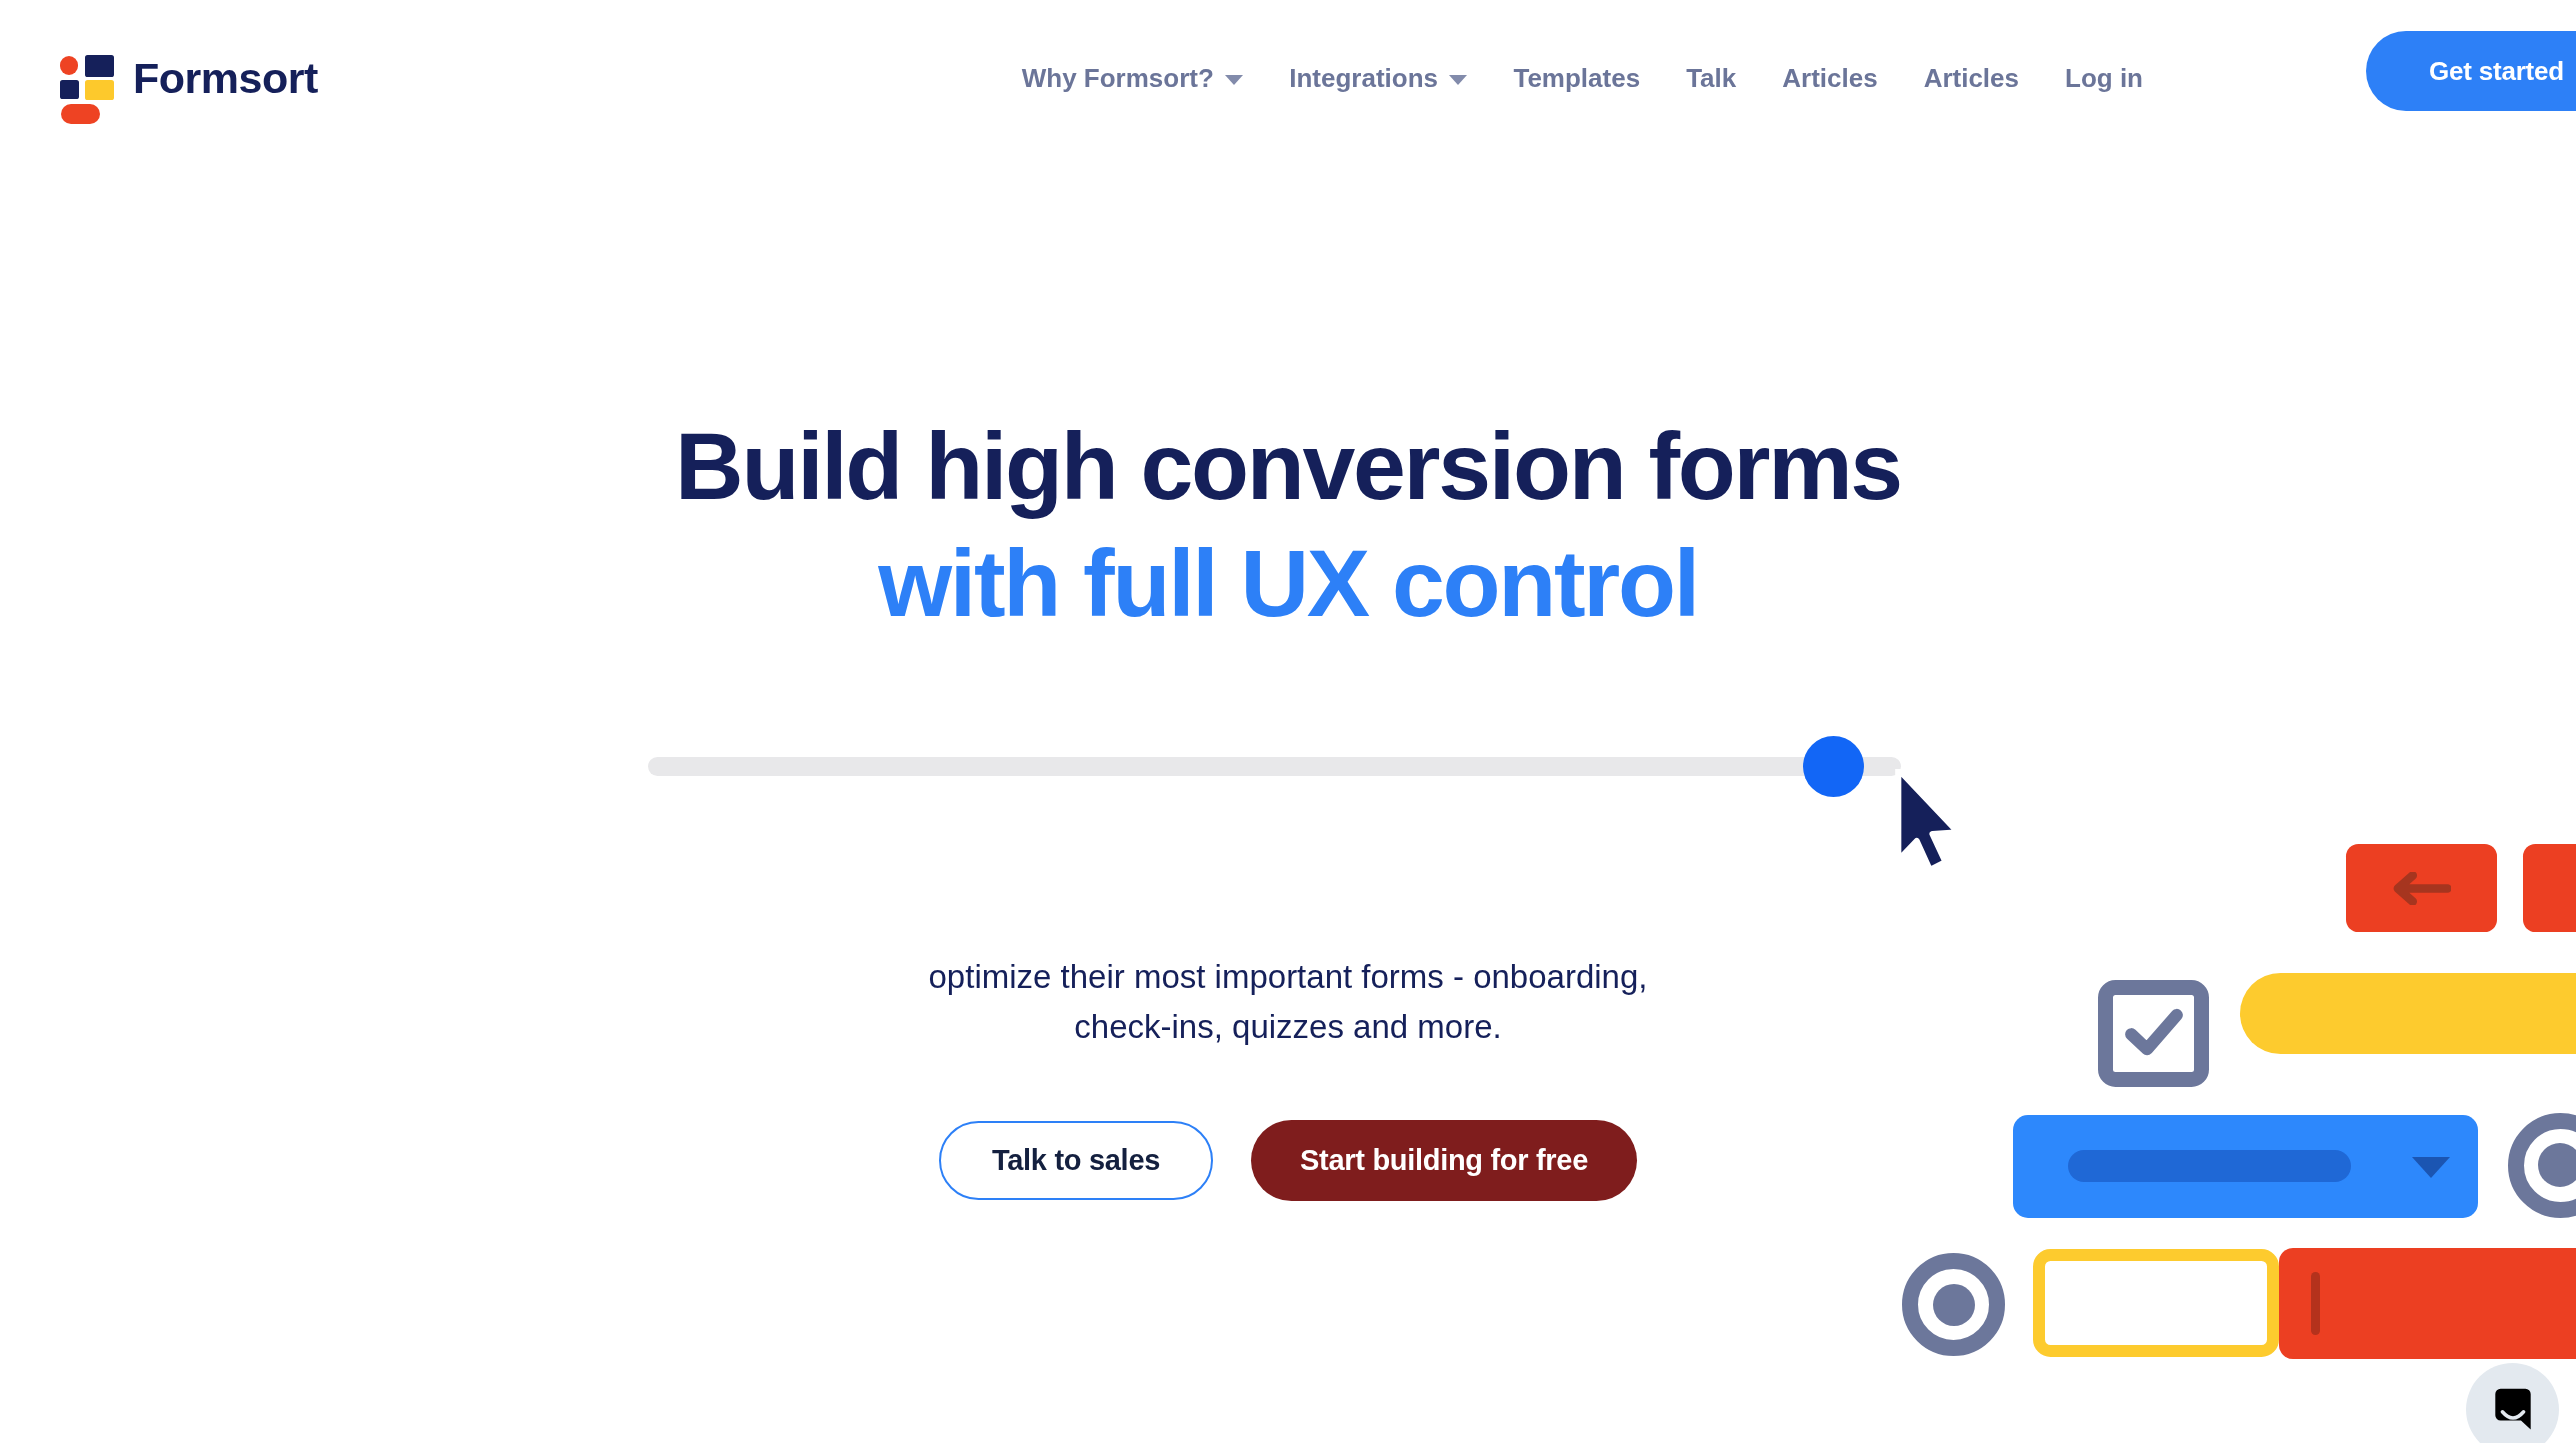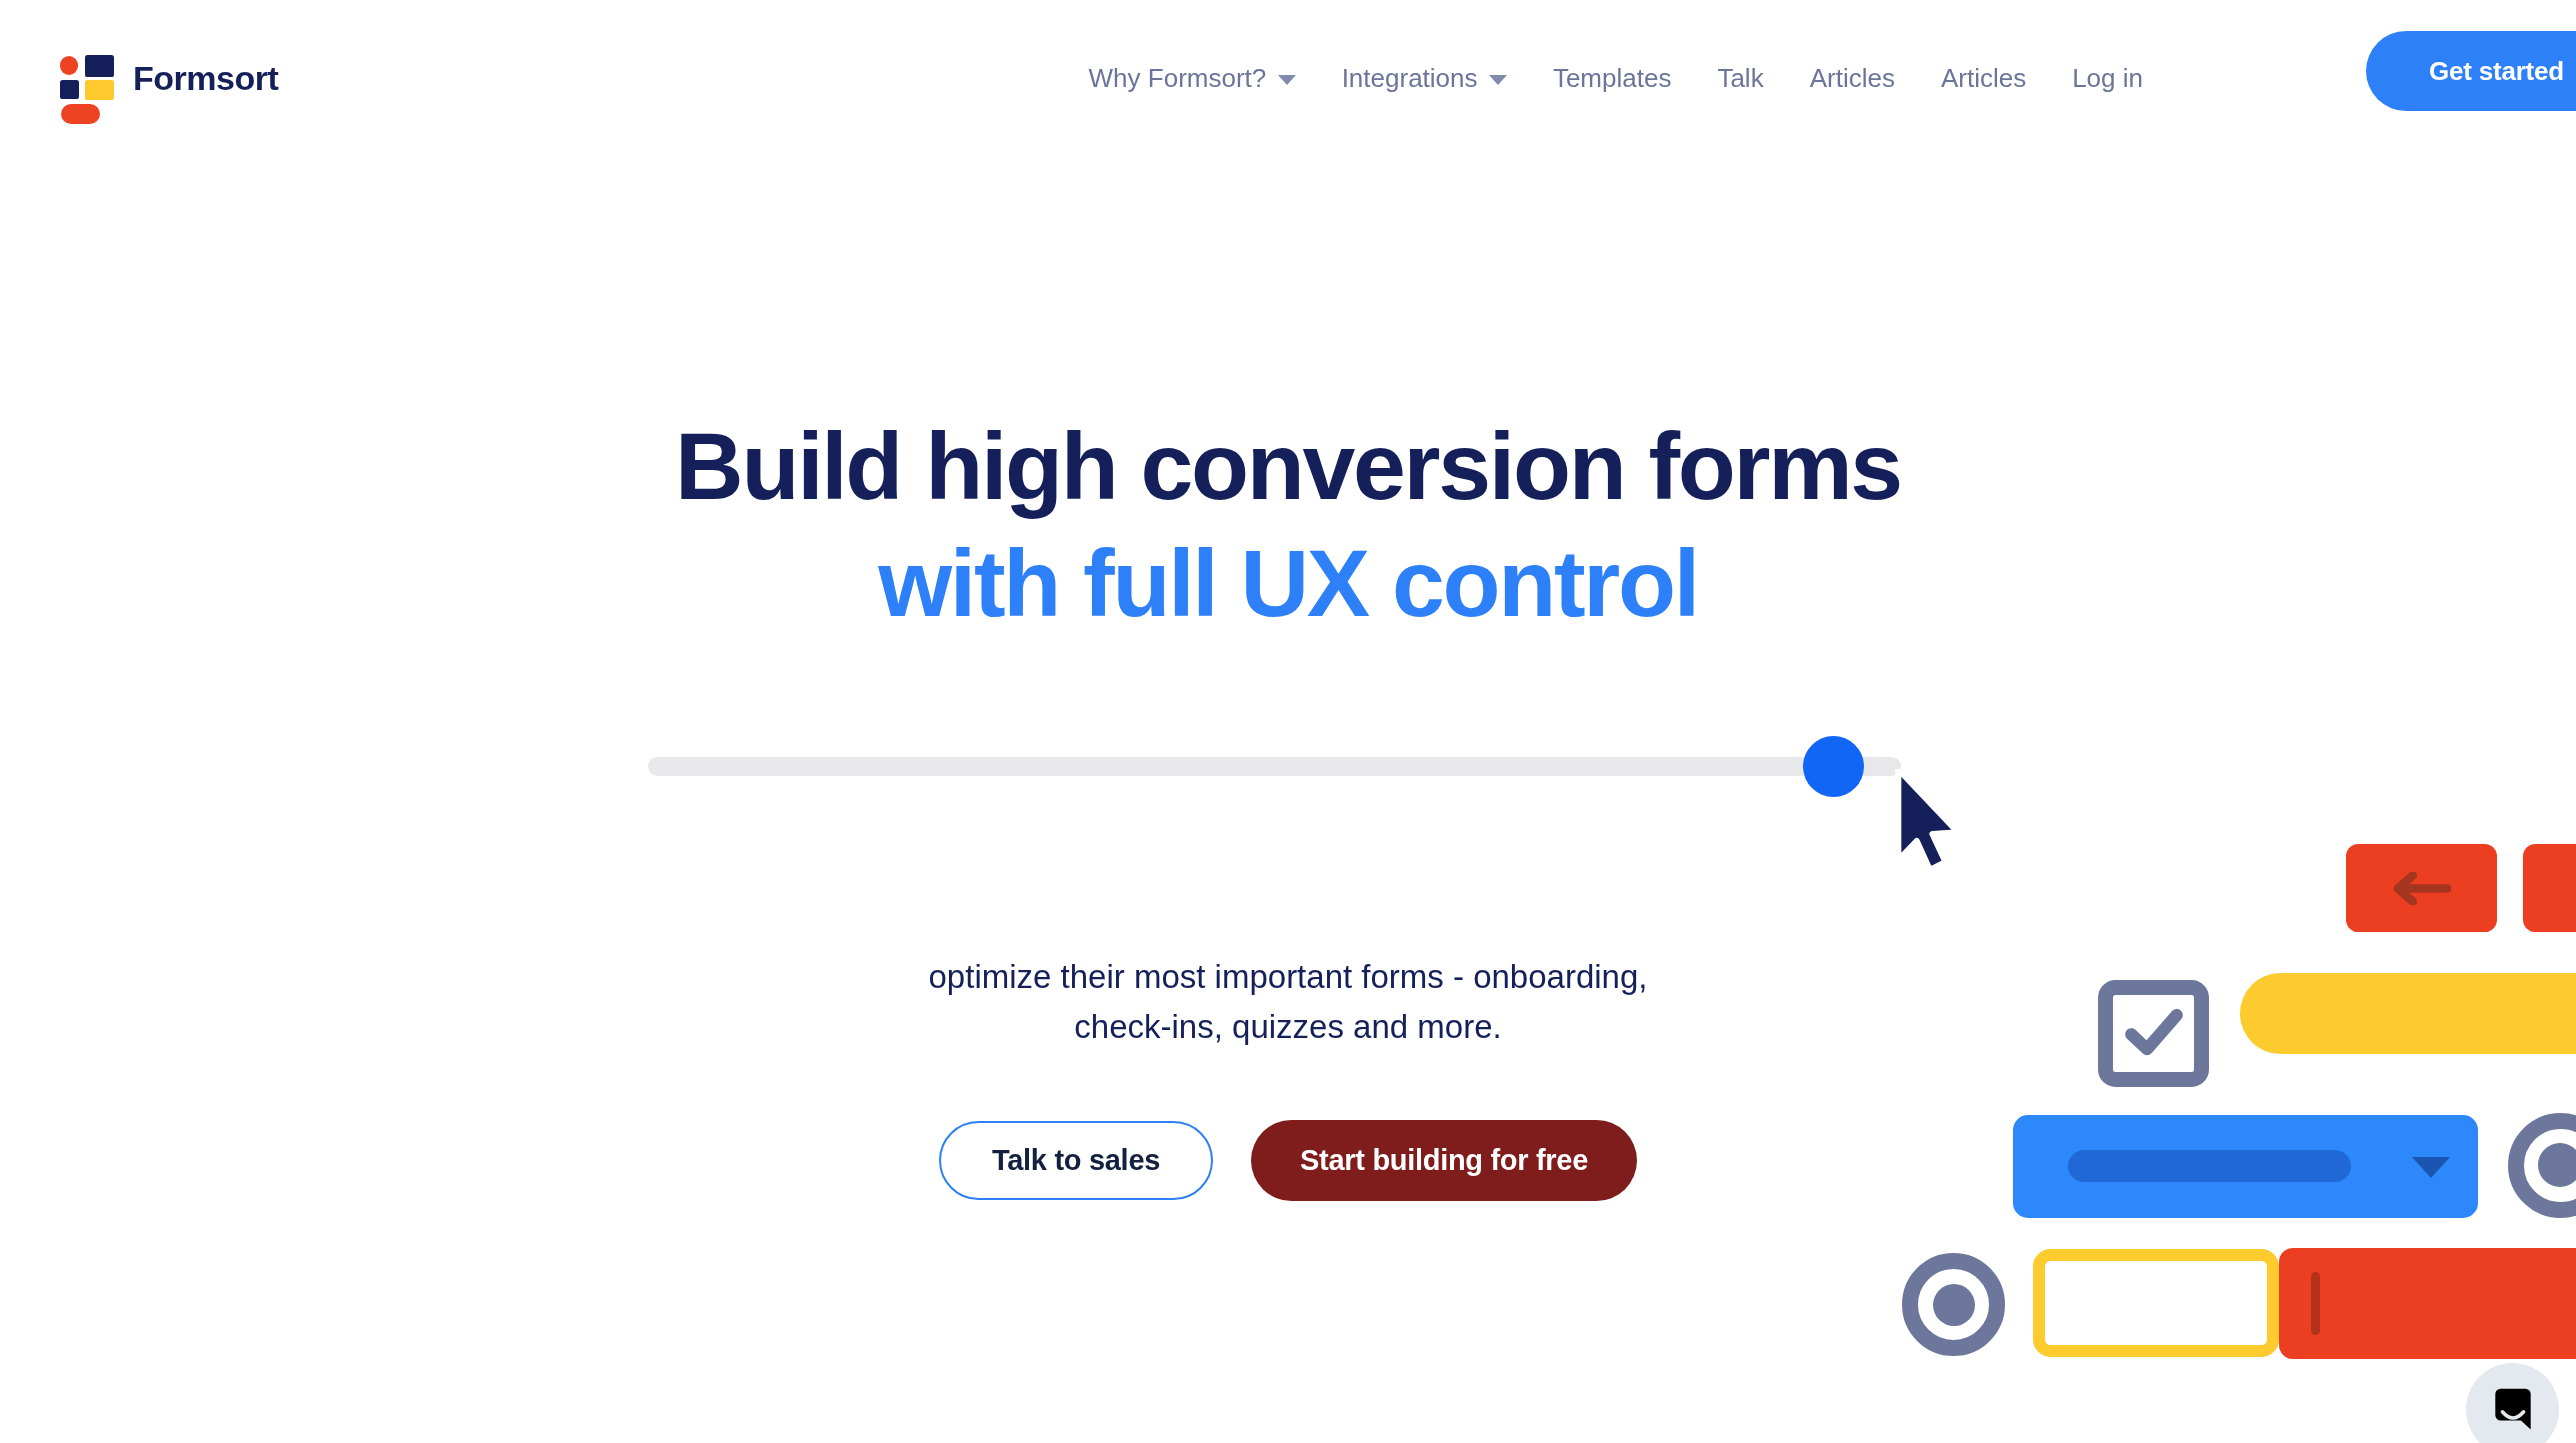--- a/index.html
+++ b/index.html
@@ -21,32 +21,32 @@
     display:flex; align-items:center; gap:19px;
   }
   .logo-mark{ position:relative; width:54px; height:54px; flex:0 0 auto; }
   .lm{ position:absolute; }
   .lm-red-circle{ left:0; top:5.3px; width:18.4px; height:18.4px; border-radius:50%; background:#EE4323; }
   .lm-navy-rect{ left:25.4px; top:3.5px; width:29px; height:22px; border-radius:2.6px; background:#15205A; }
   .lm-navy-sq{ left:0; top:29px; width:19px; height:19px; border-radius:2.6px; background:#15205A; }
   .lm-yellow-rect{ left:25.4px; top:29px; width:29px; height:20px; border-radius:2.6px; background:#FDC92C; }
   .lm-red-pill2{ left:0.9px; top:53px; width:39px; height:20px; border-radius:10.5px; background:#EE4323; }
   .wordmark{
-    font-size:34px; font-weight:700; color:#15205A; letter-spacing:-0.5px;
+    font-size:43px; font-weight:700; color:#15205A; letter-spacing:-0.5px;
     line-height:1; white-space:nowrap;
   }
 
   .nav{
     position:absolute; right:410px; top:65px;
     display:flex; align-items:center; gap:0;
     white-space:nowrap;
   }
   .nav-item{
     display:flex; align-items:center; gap:11.4px;
-    font-size:26px; color:#6B7599; font-weight:400;
+    font-size:26px; color:#6B7599; font-weight:700;
     padding:0 23px; cursor:pointer; line-height:1;
   }
   .caret{
     width:0;height:0;border-left:9.6px solid transparent;border-right:9.6px solid transparent;
     border-top:10.5px solid #828BAB; display:inline-block; margin-top:3.5px;
   }
   .cta-top{
     position:absolute; right:-51px; top:31px;
     background:#2D80F7; color:#fff; font-size:26px; font-weight:700;
     border:none; border-radius:42px; padding:24.5px 63px; cursor:pointer;

